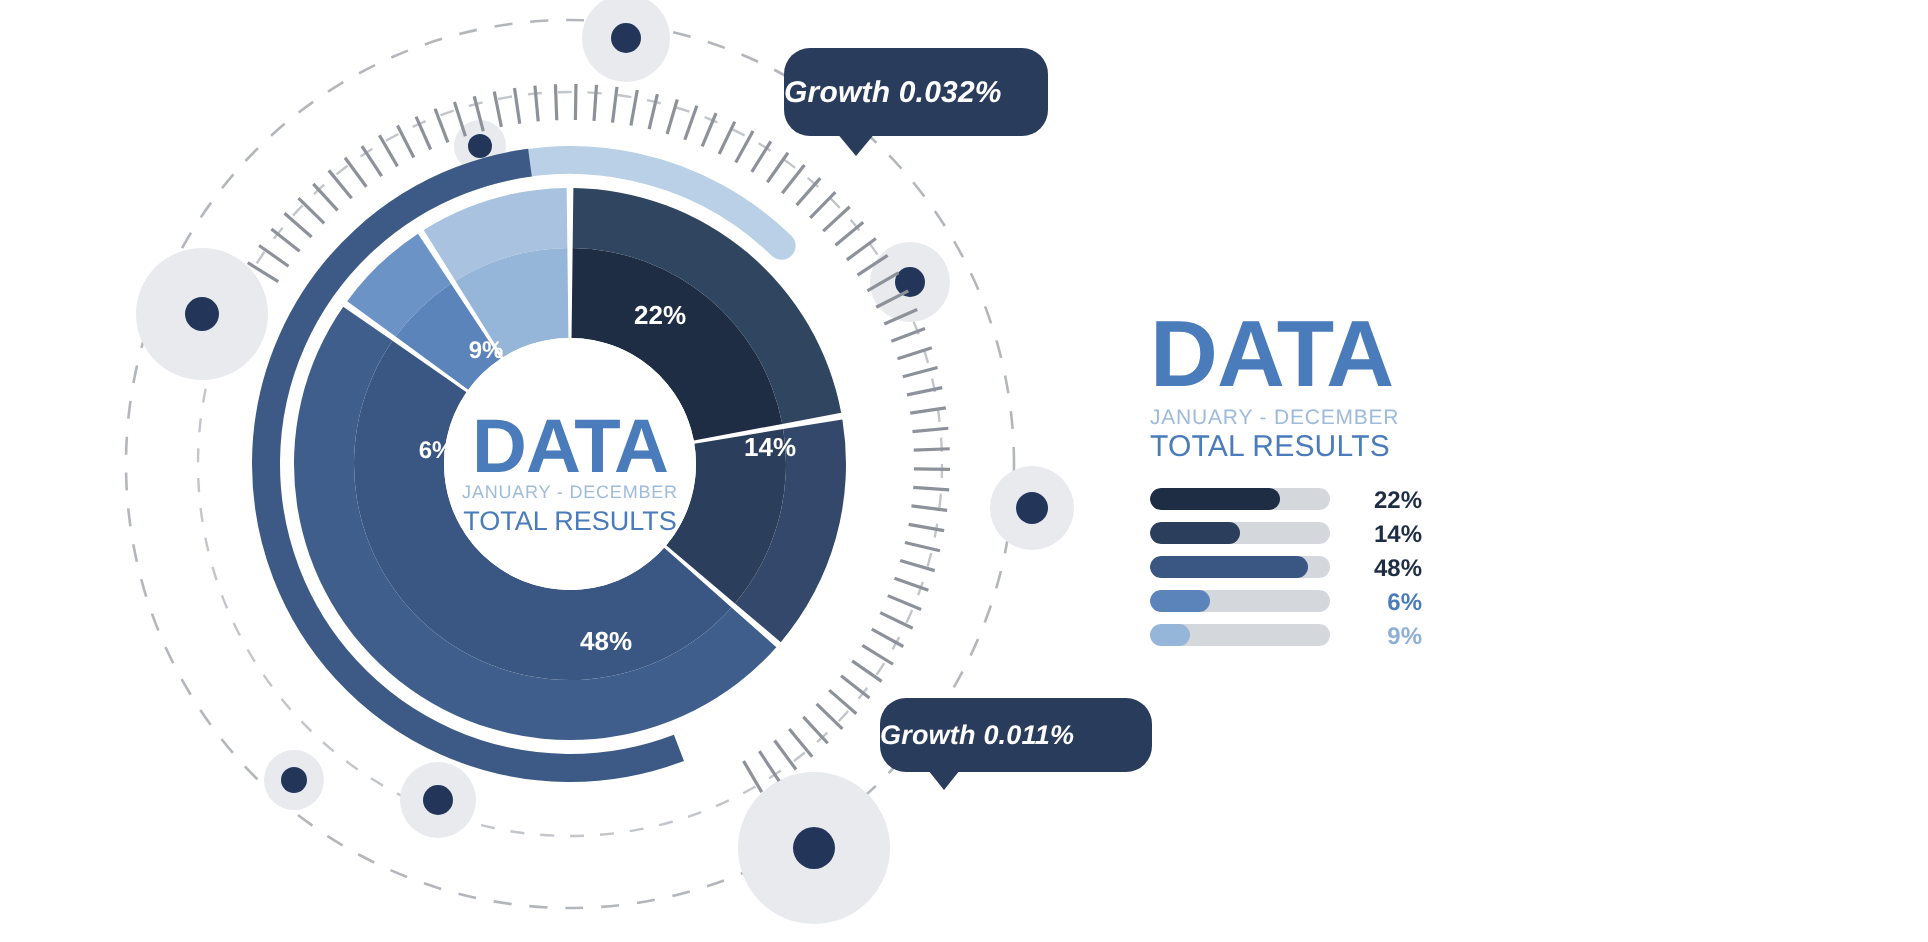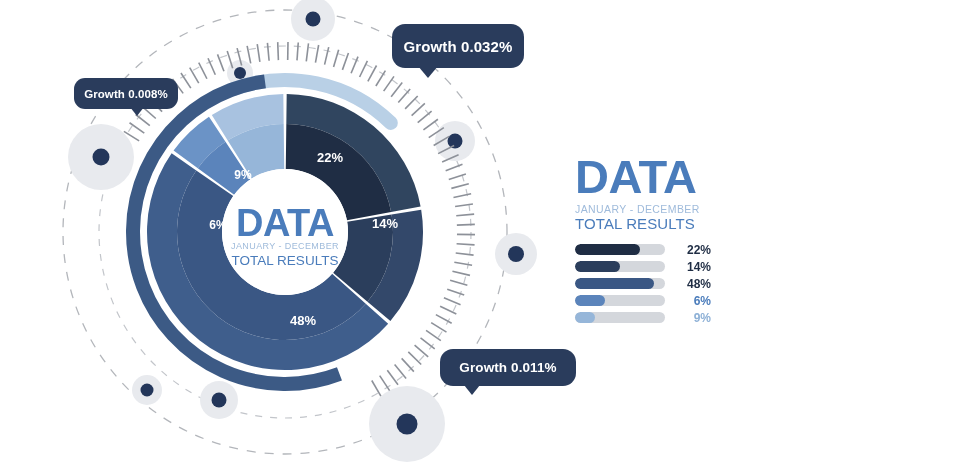--- a/index.html
+++ b/index.html
@@ -14,23 +14,24 @@
   #viz{position:absolute;left:0;top:0;width:964px;height:471px;}
 
   
   .callout{
     position:absolute;
     background:#2a3c5c;
     color:#ffffff;
     border-radius:22px;
     font-weight:bold;
     letter-spacing:.1px;
-    display:flex;align-items:center;justify-content:center;
+    display:flex;align-items:center;justify-content:flex-start;
     white-space:nowrap;
     box-sizing:border-box;
+    font-style:italic;
   }
   .callout .tail{
     position:absolute;
     bottom:-10px;
     width:0;height:0;
     border-left:10px solid transparent;
     border-right:10px solid transparent;
     border-top:12px solid #2a3c5c;
   }
   #callout-growth-032{
@@ -228,24 +229,20 @@
     <text x="385" y="228" fill="#ffffff" font-size="13" font-weight="bold" font-family="Liberation Sans, sans-serif" text-anchor="middle">14%</text>
     <text x="303" y="325" fill="#ffffff" font-size="13" font-weight="bold" font-family="Liberation Sans, sans-serif" text-anchor="middle">48%</text>
     <text x="218" y="229" fill="#ffffff" font-size="12" font-weight="bold" font-family="Liberation Sans, sans-serif" text-anchor="middle">6%</text>
     <text x="243" y="179" fill="#ffffff" font-size="12" font-weight="bold" font-family="Liberation Sans, sans-serif" text-anchor="middle">9%</text>
 
     <text x="285" y="236" fill="#4a7cbb" font-size="38" font-weight="bold" letter-spacing="-0.5" font-family="Liberation Sans, sans-serif" text-anchor="middle">DATA</text>
     <text x="285" y="249" fill="#9fbbdb" font-size="9" letter-spacing="0.4" font-family="Liberation Sans, sans-serif" text-anchor="middle">JANUARY - DECEMBER</text>
     <text x="285" y="265" fill="#4a7cbb" font-size="13.5" font-family="Liberation Sans, sans-serif" text-anchor="middle">TOTAL RESULTS</text>
   </svg>
 
-  <div class="callout" id="callout-growth-008">
-    <span>Growth 0.008%</span>
-    <span class="tail"></span>
-  </div>
 
   <div class="callout" id="callout-growth-032">
     <span>Growth 0.032%</span>
     <span class="tail"></span>
   </div>
 
   <div class="callout" id="callout-growth-011">
     <span>Growth 0.011%</span>
     <span class="tail"></span>
   </div>

